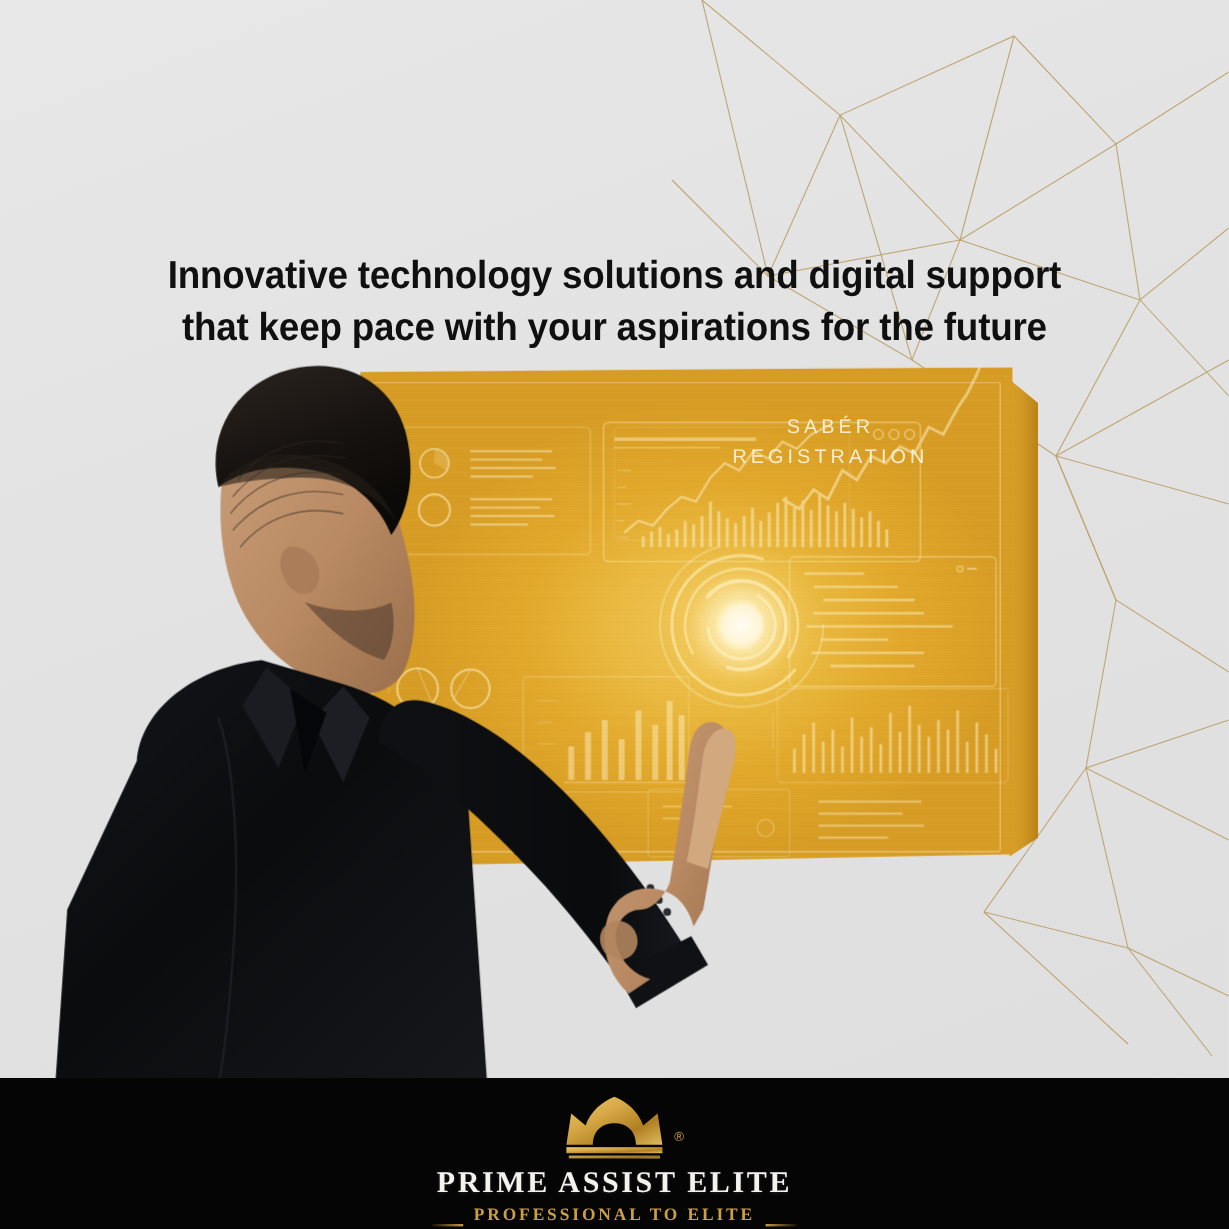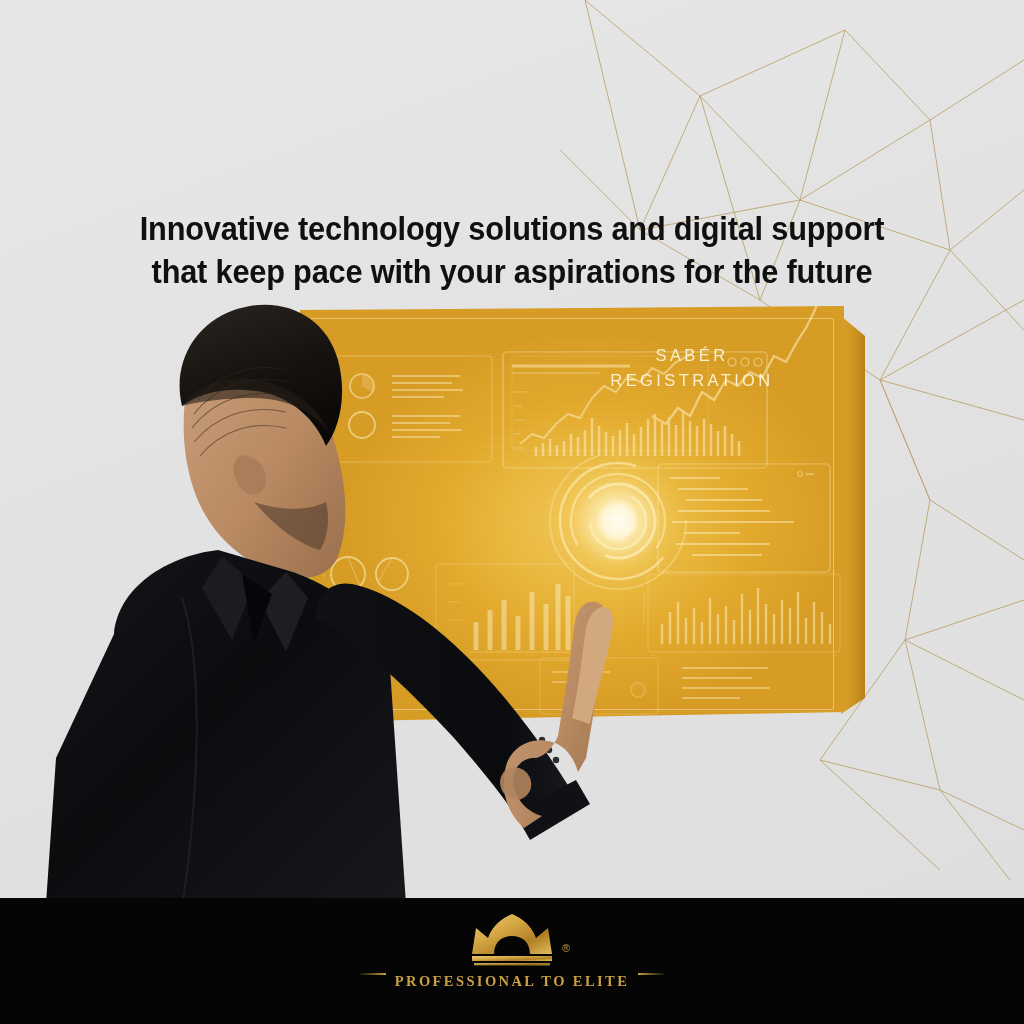--- a/index.html
+++ b/index.html
@@ -176,21 +176,21 @@
     color: #f4f2ef;
     font-family: "Liberation Serif", serif;
     font-size: 25px;
     font-weight: 700;
     letter-spacing: 2.2px;
     text-shadow: 0 1px 3px rgba(255,255,255,0.12);
   }
   .tagline-row {
     margin-top: 5px;
     display: flex;
-    align-items: flex-start;
+    align-items: flex-end;
     gap: 9px;
   }
   .tag-rule {
     width: 26px;
     height: 2px;
     background: linear-gradient(90deg, rgba(176,134,50,0.1), #c89a3e);
   }
   .tag-rule.right { background: linear-gradient(90deg, #c89a3e, rgba(176,134,50,0.1)); }
   .tagline {
     color: #cb9f46;
@@ -551,20 +551,21 @@
           </linearGradient>
         </defs>
         <path d="M8 42 L12 16 L24 26 C28 14 38 6 48 2 C58 6 68 14 72 26
                  L84 16 L88 42 Z
                  M30 42 C30 30 38 24 48 24 C58 24 66 30 66 42 Z" fill="url(#crownG)" fill-rule="evenodd"></path>
         <rect x="8" y="44" width="80" height="5" fill="url(#crownG)"></rect>
         <rect x="10" y="51" width="76" height="2.4" fill="url(#crownG)" opacity="0.85"></rect>
       </svg>
       <span class="reg-mark" style="right:-10px; top:30px;">®</span>
     </div>
+    <div class="brand">PRIME ASSIST ELITE</div>
     <div class="tagline-row">
       <span class="tag-rule"></span>
       <span class="tagline">PROFESSIONAL TO ELITE</span>
       <span class="tag-rule right"></span>
     </div>
   </div>
 
 </div>
 
 </body></html>

